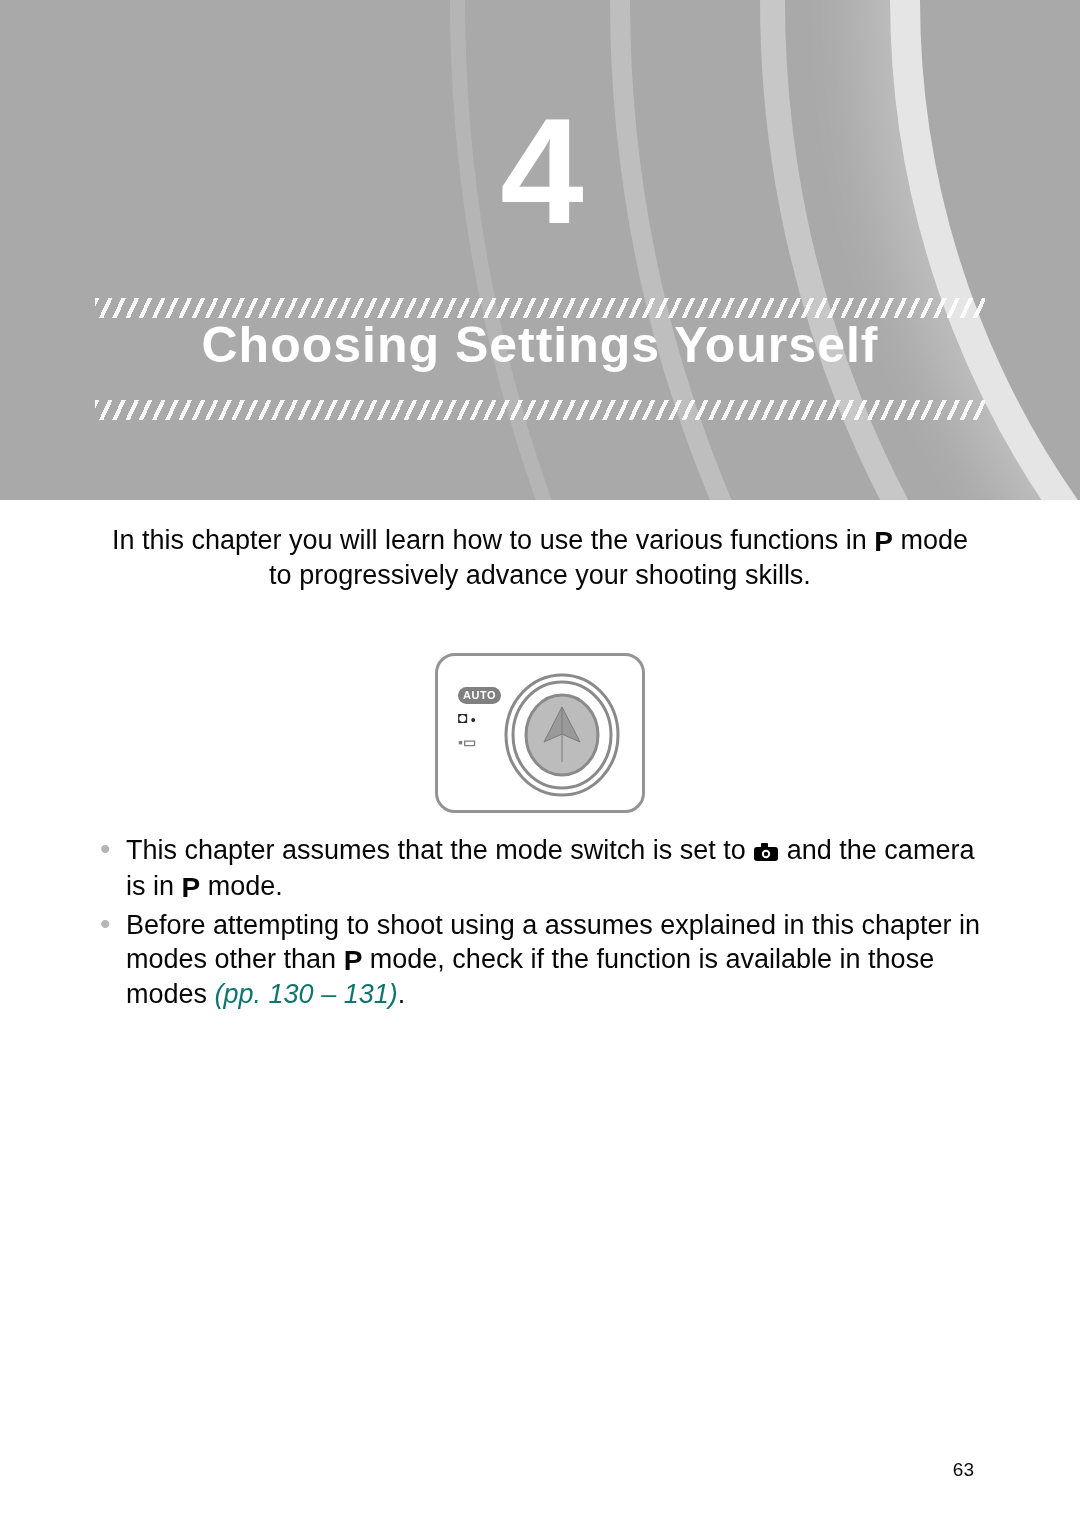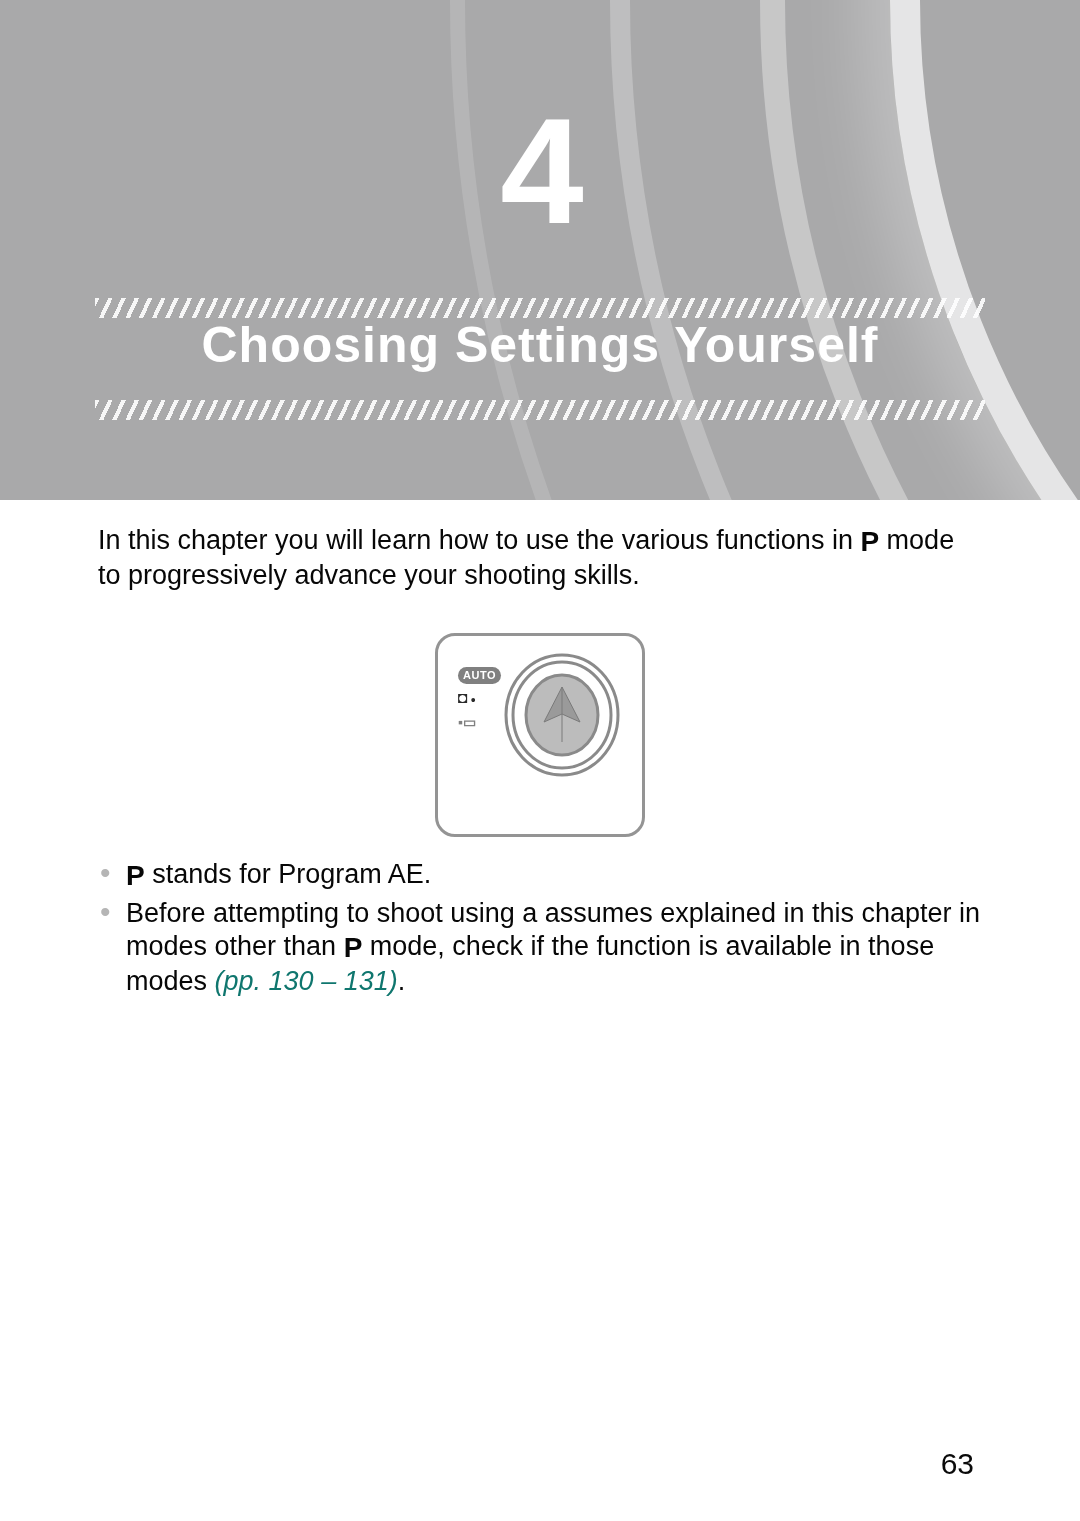--- a/index.html
+++ b/index.html
@@ -59,29 +59,29 @@
     letter-spacing: 1px;
     font-family: Arial, Helvetica, sans-serif;
   }
 
   .body-content {
     padding: 24px 98px 0 98px;
     color: #070707;
     font-size: 27px;
     line-height: 1.25;
   }
-  .intro { margin-bottom: 40px; }
+  .intro { margin-bottom: 60px; text-align: center; }
   .illust-wrap {
     text-align: center;
     margin: 20px 0 12px 0;
   }
   .illust {
     display: inline-block;
     width: 210px;
-    height: 204px;
+    height: 160px;
     border: 3px solid #949494;
     border-radius: 20px;
     position: relative;
   }
   .dial-outer {
     position: absolute;
     right: 20px;
     top: 16px;
     width: 120px;
     height: 126px;
@@ -145,21 +145,21 @@
   .camera-glyph {
     display:inline-block;
     vertical-align: -3px;
   }
   .link { color: #0f766e; font-style: italic; }
 
   .page-number {
     position: absolute;
     bottom: 40px;
     right: 106px;
-    font-size: 30px;
+    font-size: 19px;
     color: #0a0a0a;
     text-align: right;
   }
 </style>
 </head>
 <body>
 
 <div class="header-band">
   <div class="arc arc4"></div>
   <div class="arc arc3"></div>
@@ -192,21 +192,26 @@
           <ellipse cx="60" cy="63" rx="36" ry="40" fill="#bcbcbc" stroke="#8a8a8a" stroke-width="3"></ellipse>
           <path d="M60 35 L78 70 L60 62 L42 70 Z" fill="#9a9a9a" stroke="#7a7a7a" stroke-width="1"></path>
           <path d="M60 35 L60 90" stroke="#7a7a7a" stroke-width="1"></path>
         </svg>
       </div>
     </div>
   </div>
 
   <ul class="bullets">
     <li>
-      <span class="p-glyph">P</span><span> stands for Program AE.</span>
+      <span>This chapter assumes that the mode switch is set to </span><span class="camera-glyph"><svg width="26" height="20" viewBox="0 0 26 20">
+            <rect x="1" y="5" width="24" height="14" rx="3" fill="#000"></rect>
+            <rect x="8" y="1" width="7" height="5" rx="1" fill="#000"></rect>
+            <circle cx="13" cy="12" r="4.2" fill="#fff"></circle>
+            <circle cx="13" cy="12" r="2.2" fill="#000"></circle>
+          </svg></span><span> and the camera is in </span><span class="p-glyph">P</span><span> mode.</span>
     </li>
     <li>
       <span>Before attempting to shoot using a assumes explained in this chapter in modes other than </span><span class="p-glyph">P</span><span> mode, check if the function is available in those modes </span><span class="link"><span>(pp. </span><span>130</span><span> – </span><span>131</span><span>)</span></span><span>.</span>
     </li>
   </ul>
 
 </div>
 
 <div class="page-number">63</div>
 

